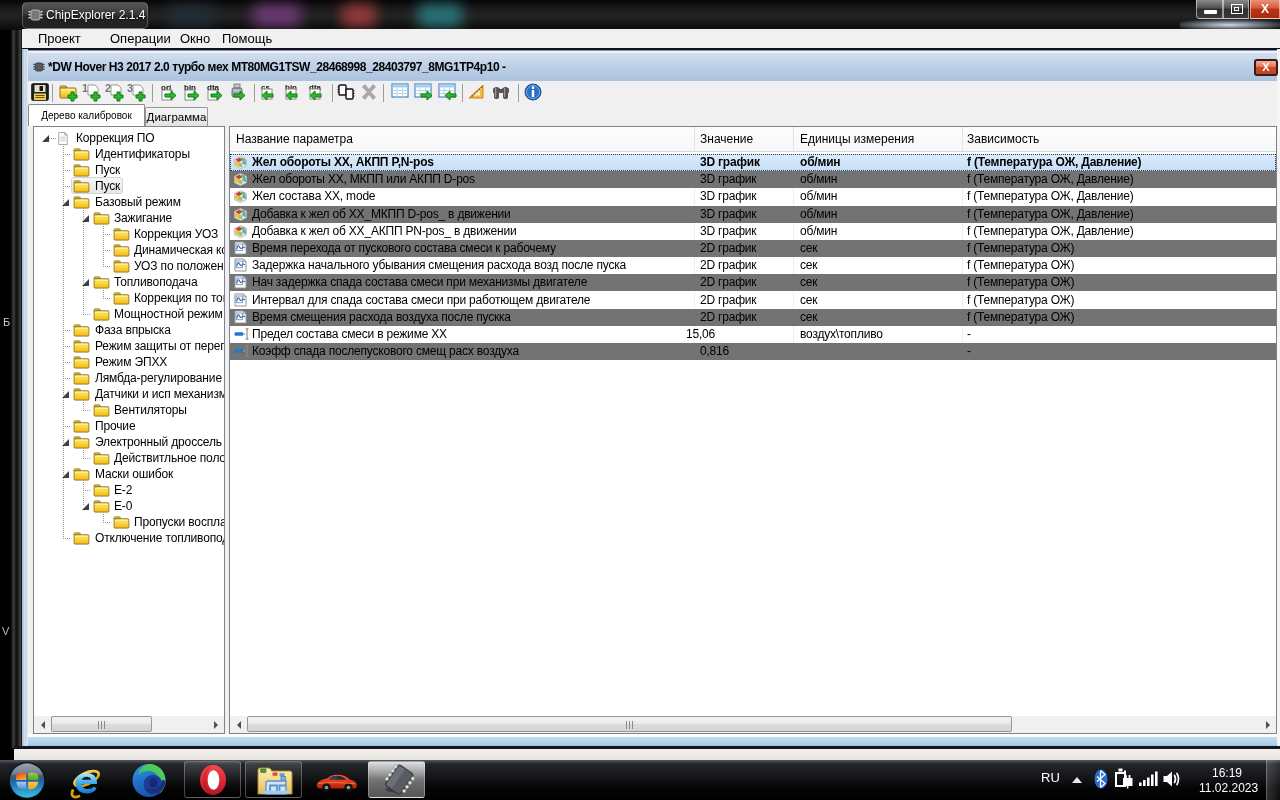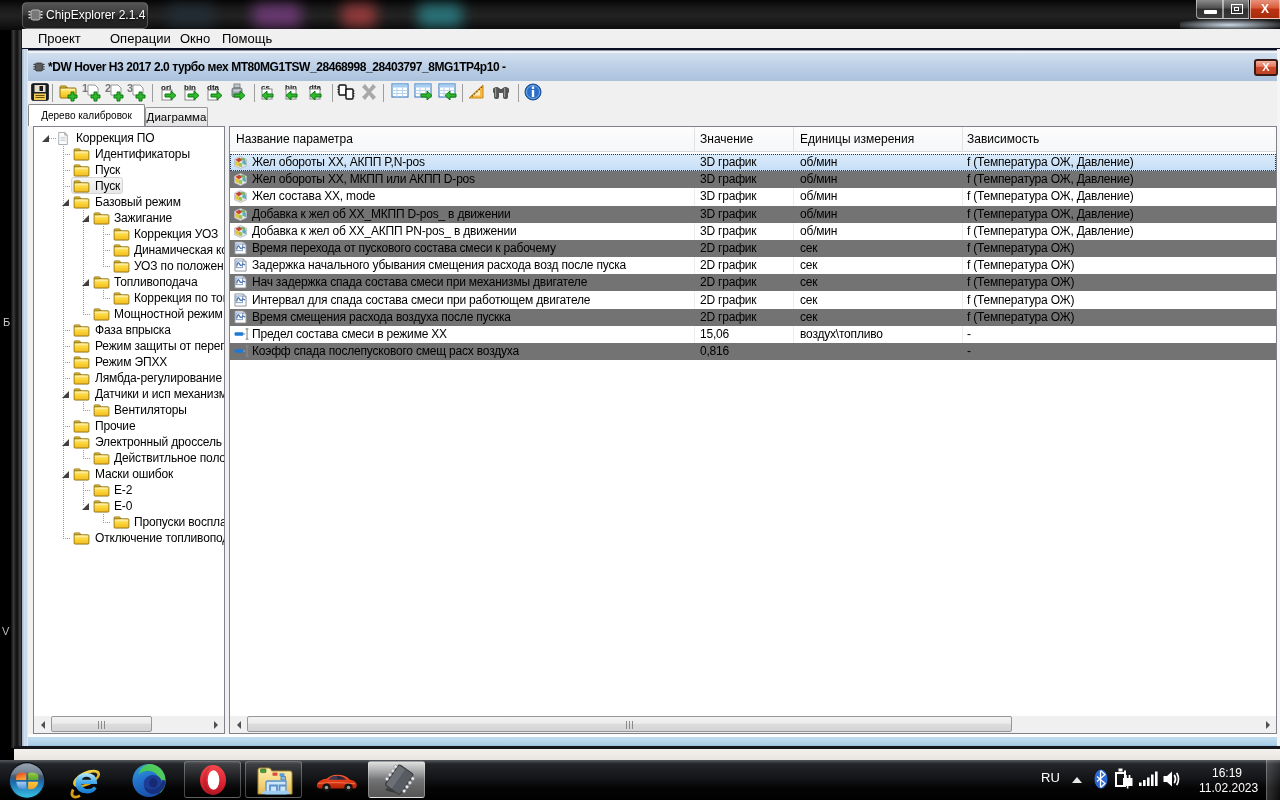--- a/index.html
+++ b/index.html
@@ -46,21 +46,21 @@
 .hdot{position:absolute;height:1px;background-image:repeating-linear-gradient(90deg,#999 0 1px,transparent 1px 2px);}
 #treesel{position:absolute;border:1px solid #d5d5d5;border-radius:3px;background:linear-gradient(180deg,#f6f6f6,#e7e7e7);}
 
 .hdr{position:absolute;top:0;height:25px;line-height:25px;font-size:12px;color:#000;}
 .hsep{position:absolute;top:0;width:1px;height:25px;background:#e2e2e6;}
 #hdrbg{position:absolute;left:0;top:0;width:1046px;height:25px;background:linear-gradient(180deg,#fdfdfd,#f6f7f9);border-bottom:1px solid #d8d8db;}
 .row{position:absolute;left:0;width:1046px;height:17px;}
 .row.alt{background:#737373;}
 .rtxt{position:absolute;top:0;height:17px;line-height:17px;font-size:12px;letter-spacing:-0.2px;white-space:nowrap;color:#000;}
 .colline{position:absolute;top:26px;width:1px;height:206px;background:#ededf0;}
-#selrow{background:linear-gradient(180deg,#dcecfb,#c6def6);outline:1px dotted #1b3a5c;outline-offset:-1px;}
+#selrow{background:linear-gradient(180deg,#dcecfb,#c6def6);outline:1px dotted #1b3a5c;outline-offset:-1px;font-weight:bold;}
 
 .sbar{position:absolute;height:17px;background:#f0f0f0;}
 .sarrow{position:absolute;top:0;width:17px;height:17px;background:#f0f0f0;}
 .sarrow:after{content:"";position:absolute;left:5px;top:5px;border:4px solid transparent;}
 .sarrow.l:after{border-right-color:#505050;left:3px;}
 .sarrow.r:after{border-left-color:#505050;left:7px;}
 .sthumb{position:absolute;top:0;height:16px;border:1px solid #979797;border-radius:2px;background:linear-gradient(180deg,#f2f2f2,#ececec 45%,#dcdcdc 50%,#d4d4d4);}
 .grip{position:absolute;top:4px;width:8px;height:8px;background-image:repeating-linear-gradient(90deg,#8a8a8a 0 1px,transparent 1px 3px);}
 
 #taskbar{left:0;top:760px;width:1280px;height:40px;background:linear-gradient(180deg,#55585c,#232528 10%,#141518 45%,#050506 70%,#000);}
@@ -585,21 +585,21 @@
 <div class="rtxt" style="left:22px">Время смещения расхода воздуха после пускка</div>
 <div class="rtxt" style="left:470px">2D график</div>
 <div class="rtxt" style="left:570px">сек</div>
 <div class="rtxt" style="left:737px">f (Температура ОЖ)</div>
 </div>
 <div class="row" style="top:199px">
 <svg class="abs" style="left:4px;top:2px" width="15" height="12" viewBox="0 0 16 13">
         <use href="#isc"></use>
       </svg>
 <div class="rtxt" style="left:22px">Предел состава смеси в режиме ХХ</div>
-<div class="rtxt" style="left:470px">15,06</div>
+<div class="rtxt" style="left:456px">15,06</div>
 <div class="rtxt" style="left:570px">воздух\топливо</div>
 <div class="rtxt" style="left:737px">-</div>
 </div>
 <div class="row alt" style="top:216px">
 <svg class="abs" style="left:4px;top:2px" width="15" height="12" viewBox="0 0 16 13">
         <use href="#isc"></use>
       </svg>
 <div class="rtxt" style="left:22px">Коэфф спада послепускового смещ расх воздуха</div>
 <div class="rtxt" style="left:470px">0,816</div>
 <div class="rtxt" style="left:570px"></div>

